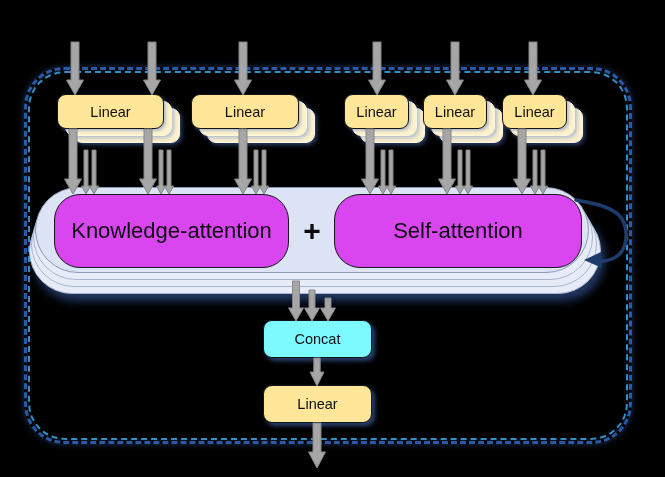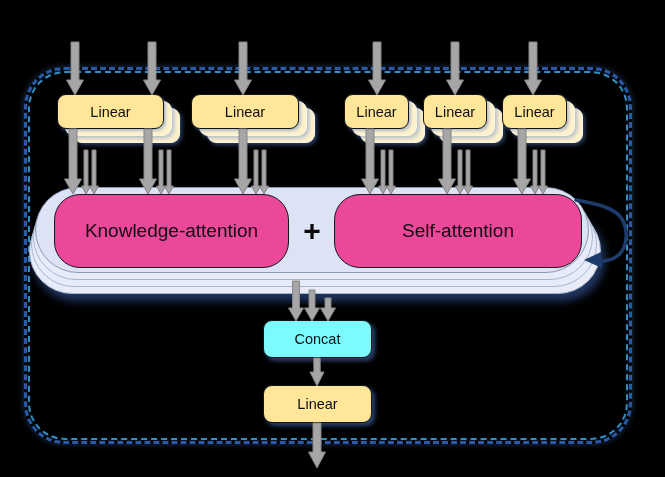--- a/index.html
+++ b/index.html
@@ -43,25 +43,25 @@
   .att-container {
     position: absolute; left: 35px; top: 187px;
     width: 554px; height: 86px;
     background: #dbe3f4;
     border: 1px solid #8b99b5;
     border-radius: 43px;
     z-index: 3;
   }
   .att-box {
     position: absolute; top: 6px; height: 74px;
-    background: #ec4899;
+    background: #d946ef;
     border: 1.6px solid #17171c;
     border-radius: 26px;
     display: flex; align-items: center; justify-content: center;
-    font-size: 19px; color: #0d0d12;
+    font-size: 22px; color: #0d0d12;
   }
   .att-box.katt { left: 18px;  width: 235px; }
   .att-box.satt { left: 298px; width: 248px; }
   .plus {
     position: absolute; left: 261px; top: 0; width: 30px; height: 86px;
     display: flex; align-items: center; justify-content: center;
     font-size: 30px; font-weight: bold; color: #0a0a0a;
   }
 
   

